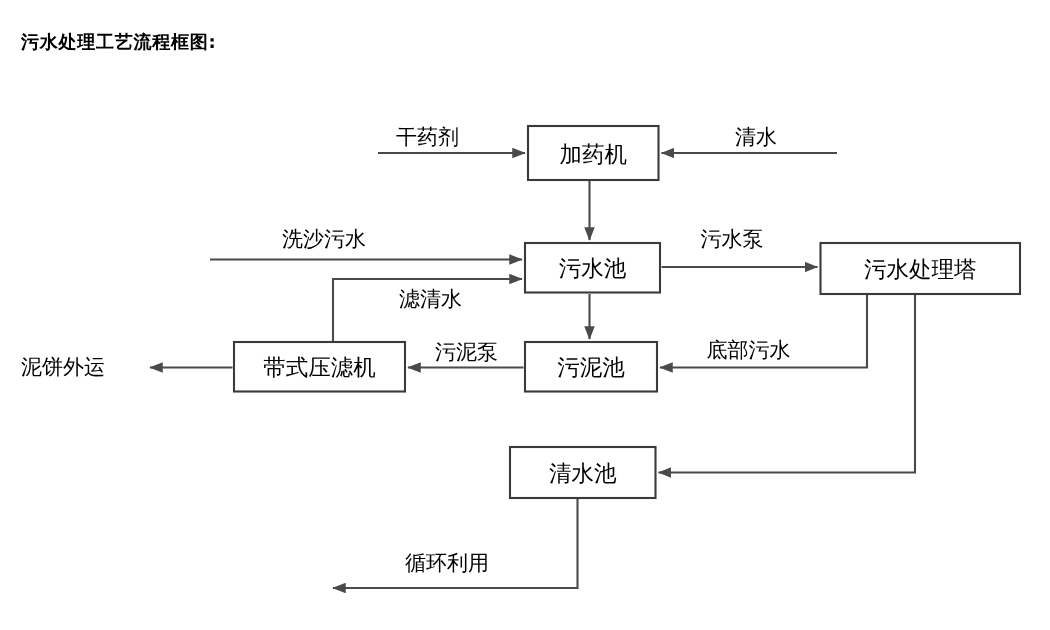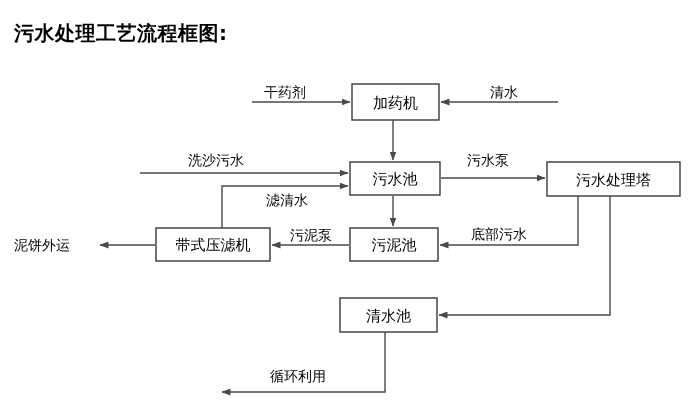--- a/index.html
+++ b/index.html
@@ -17,21 +17,21 @@
   #page {
     position: relative;
     width: 700px;
     height: 420px;
     background: #ffffff;
   }
   .title {
     position: absolute;
     left: 14px;
     top: 20px;
-    font-size: 20px;
+    font-size: 12px;
     font-weight: bold;
     color: #000000;
     letter-spacing: 0.5px;
     white-space: nowrap;
   }
   svg.diagram {
     position: absolute;
     left: 0;
     top: 0;
     width: 700px;

